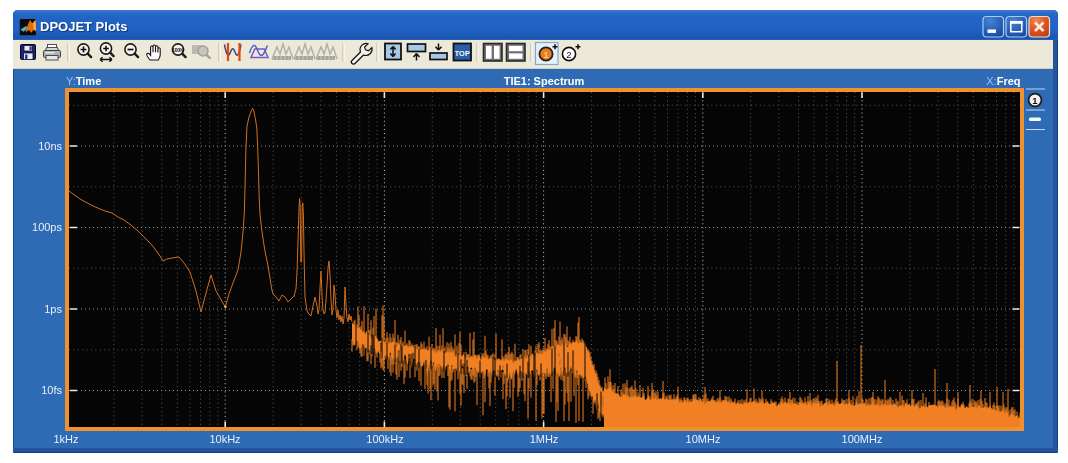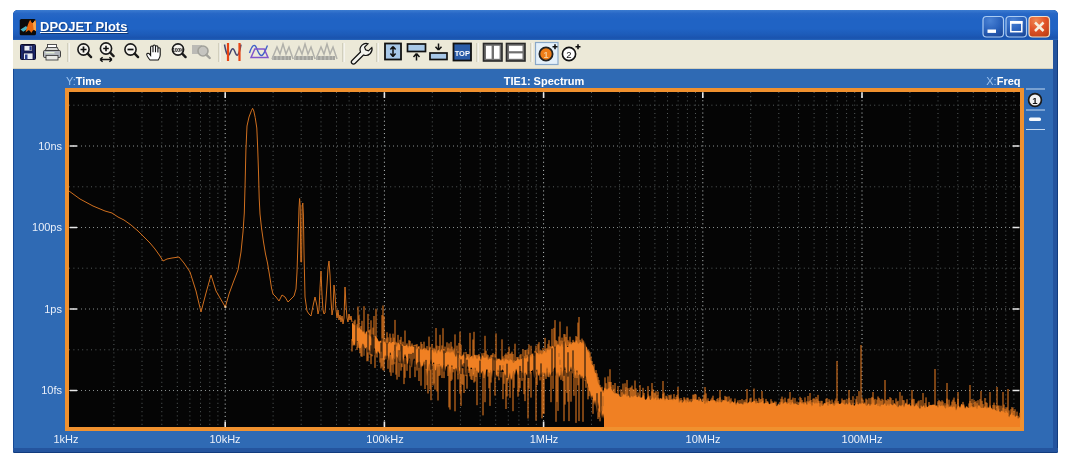--- a/index.html
+++ b/index.html
@@ -3,21 +3,21 @@
 html,body{margin:0;padding:0;background:#fff;}
 #page{position:relative;width:1068px;height:463px;background:#fff;overflow:hidden;
  font-family:"Liberation Sans",sans-serif;}
 #win{position:absolute;left:13px;top:10px;width:1045px;height:443px;
  background:#2f6ab4;border-radius:5px 5px 2px 2px;
  box-shadow:inset 0 0 0 1px #174a96;}
 #titlebar{position:absolute;left:0;top:0;width:100%;height:30px;
  border-radius:5px 5px 0 0;
  background:linear-gradient(#3b7bd0 0%,#2767c6 12%,#2063c4 30%,#2063c4 62%,#1d5cba 80%,#1a53ae 94%,#2565bc 100%);}
 #titletext{position:absolute;left:27px;top:9px;color:#fff;font-size:13px;font-weight:bold;
- text-shadow:1px 1px 1px #0e3878;text-decoration:underline;}
+ text-shadow:1px 1px 1px #0e3878;}
 #toolbar{position:absolute;left:0;top:30px;width:100%;height:28px;background:#ece9d8;
  border-bottom:1px solid #d4d0bc;}
 #edgeR{position:absolute;right:0;top:30px;width:5px;height:409px;background:#24549e;border-right:1px solid #123c7e;box-sizing:border-box;}
 #edgeB{position:absolute;left:0;bottom:0;width:100%;height:5px;background:#24549e;border-bottom:1px solid #123c7e;box-sizing:border-box;border-radius:0 0 2px 2px;}
 svg{position:absolute;left:0;top:0;}
 </style></head><body>
 <div id="page">
 <div id="win">
  <div id="titlebar"></div>
  <div id="titletext">DPOJET Plots</div>

